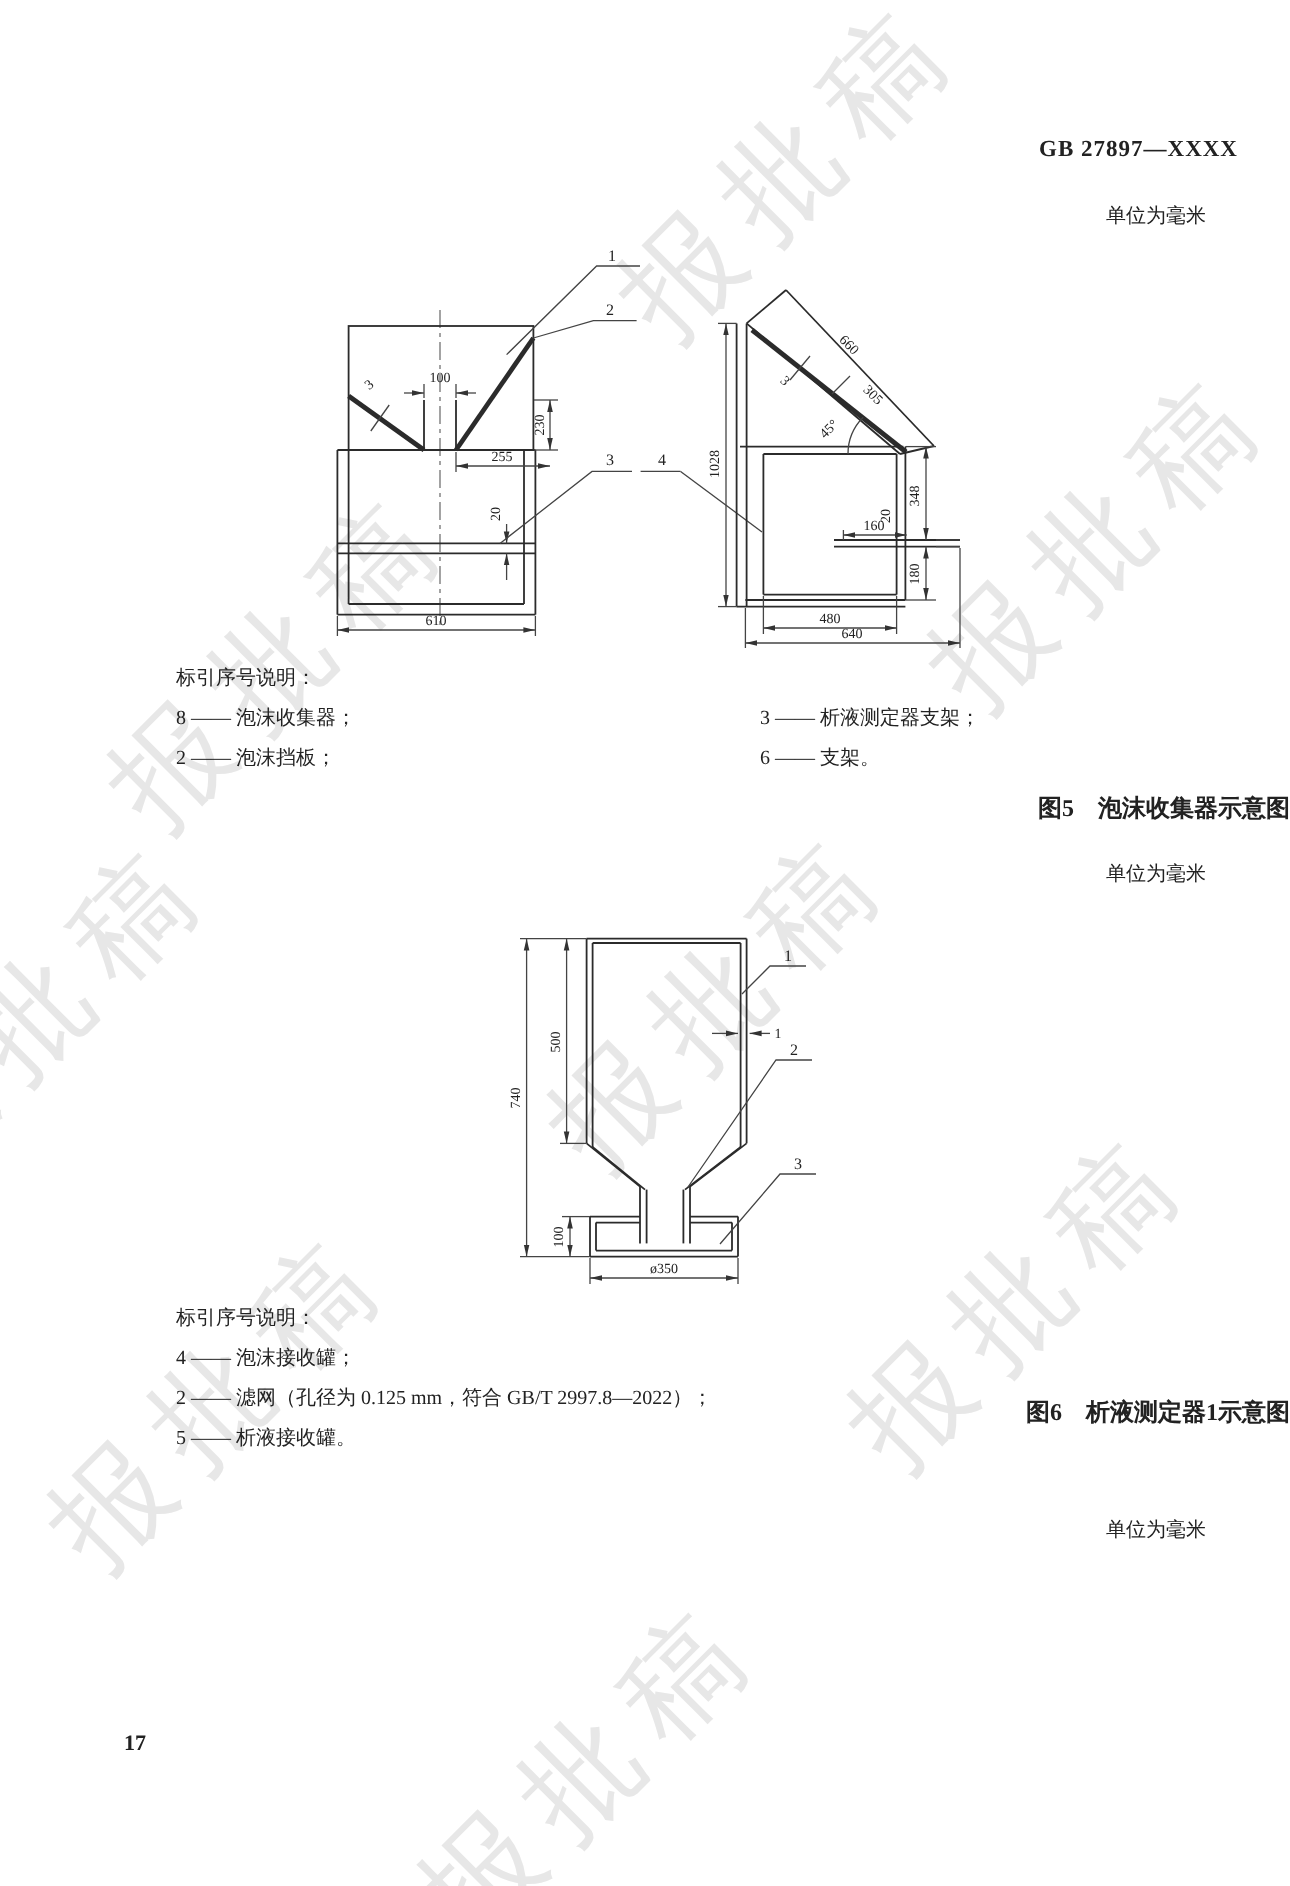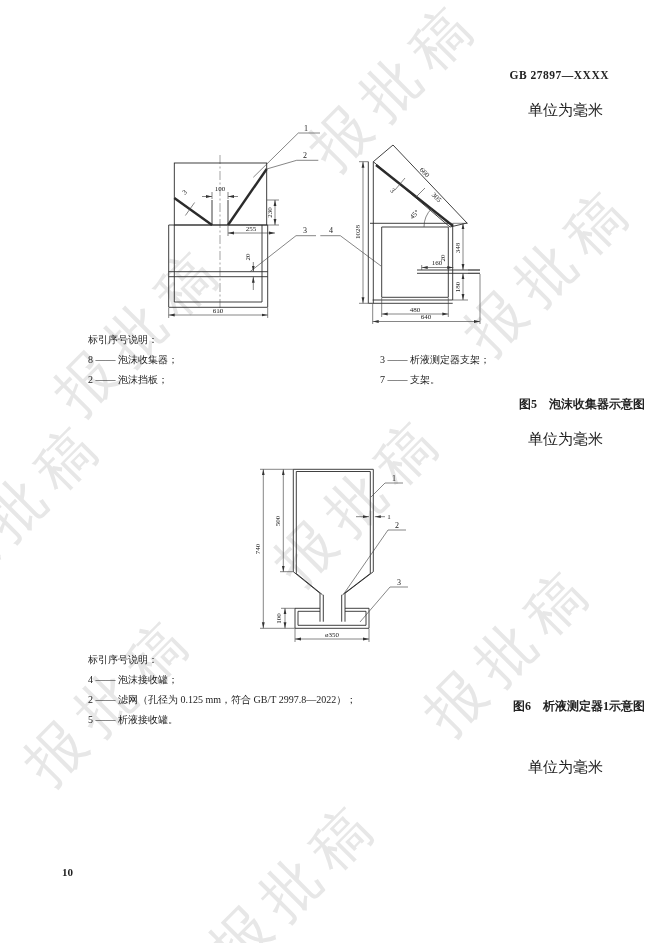--- a/index.html
+++ b/index.html
@@ -14,22 +14,22 @@
     letter-spacing:12px;white-space:nowrap;pointer-events:none;
     transform:translate(-50%,-50%) rotate(-45deg);
     font-family:"Liberation Serif","DejaVu Serif",serif;
   }
   .wm1{left:395px;top:85px;}  .wm2{left:550px;top:270px;}
   .wm3{left:140px;top:330px;} .wm4{left:360px;top:500px;}
   .wm5{left:20px;top:505px;}  .wm6{left:110px;top:700px;}
   .wm7{left:510px;top:650px;} .wm8{left:295px;top:885px;}
   
   .abs{position:absolute;z-index:2;}
-  .std-no{top:69px;right:36px;font-weight:bold;font-size:11.5px;letter-spacing:.5px;}
-  .unit{font-size:15px;}
+  .std-no{top:69px;right:26px;font-weight:bold;font-size:11.5px;letter-spacing:.5px;}
+  .unit{font-size:10px;}
   .unit1{top:101px;right:42px;} .unit2{top:430px;right:42px;} .unit3{top:758px;right:42px;}
   .legend{font-size:10px;line-height:20px;}
   .leg5{left:88px;top:330px;width:480px;}
   .leg6{left:88px;top:650px;width:480px;}
   .leg-row{position:relative;}
   .leg-col2{position:absolute;left:292px;top:0;}
   .caption{left:0;width:645px;text-align:right;font-weight:bold;font-size:12px;}
   .cap5{top:396px;} .cap6{top:698px;}
   .pagenum{left:62px;top:866px;font-weight:bold;font-size:11px;}
   
@@ -266,31 +266,31 @@
   </svg>
 
   <div class="abs legend leg5">
     <div>标引序号说明：</div>
     <div class="leg-row">
       <span>8 —— 泡沫收集器；</span>
       <span class="leg-col2">3 —— 析液测定器支架；</span>
     </div>
     <div class="leg-row">
       <span>2 —— 泡沫挡板；</span>
-      <span class="leg-col2">7 —— 支架。</span>
+      <span class="leg-col2">6 —— 支架。</span>
     </div>
   </div>
 
   <div class="abs caption cap5">图5　泡沫收集器示意图</div>
   <div class="abs unit unit2">单位为毫米</div>
 
   <div class="abs legend leg6">
     <div>标引序号说明：</div>
     <div>4 —— 泡沫接收罐；</div>
     <div>2 —— 滤网（孔径为 0.125 mm，符合 GB/T 2997.8—2022）；</div>
     <div>5 —— 析液接收罐。</div>
   </div>
 
   <div class="abs caption cap6">图6　析液测定器1示意图</div>
   <div class="abs unit unit3">单位为毫米</div>
 
-  <div class="abs pagenum">10</div>
+  <div class="abs pagenum">17</div>
 </div>
 
 </body></html>

